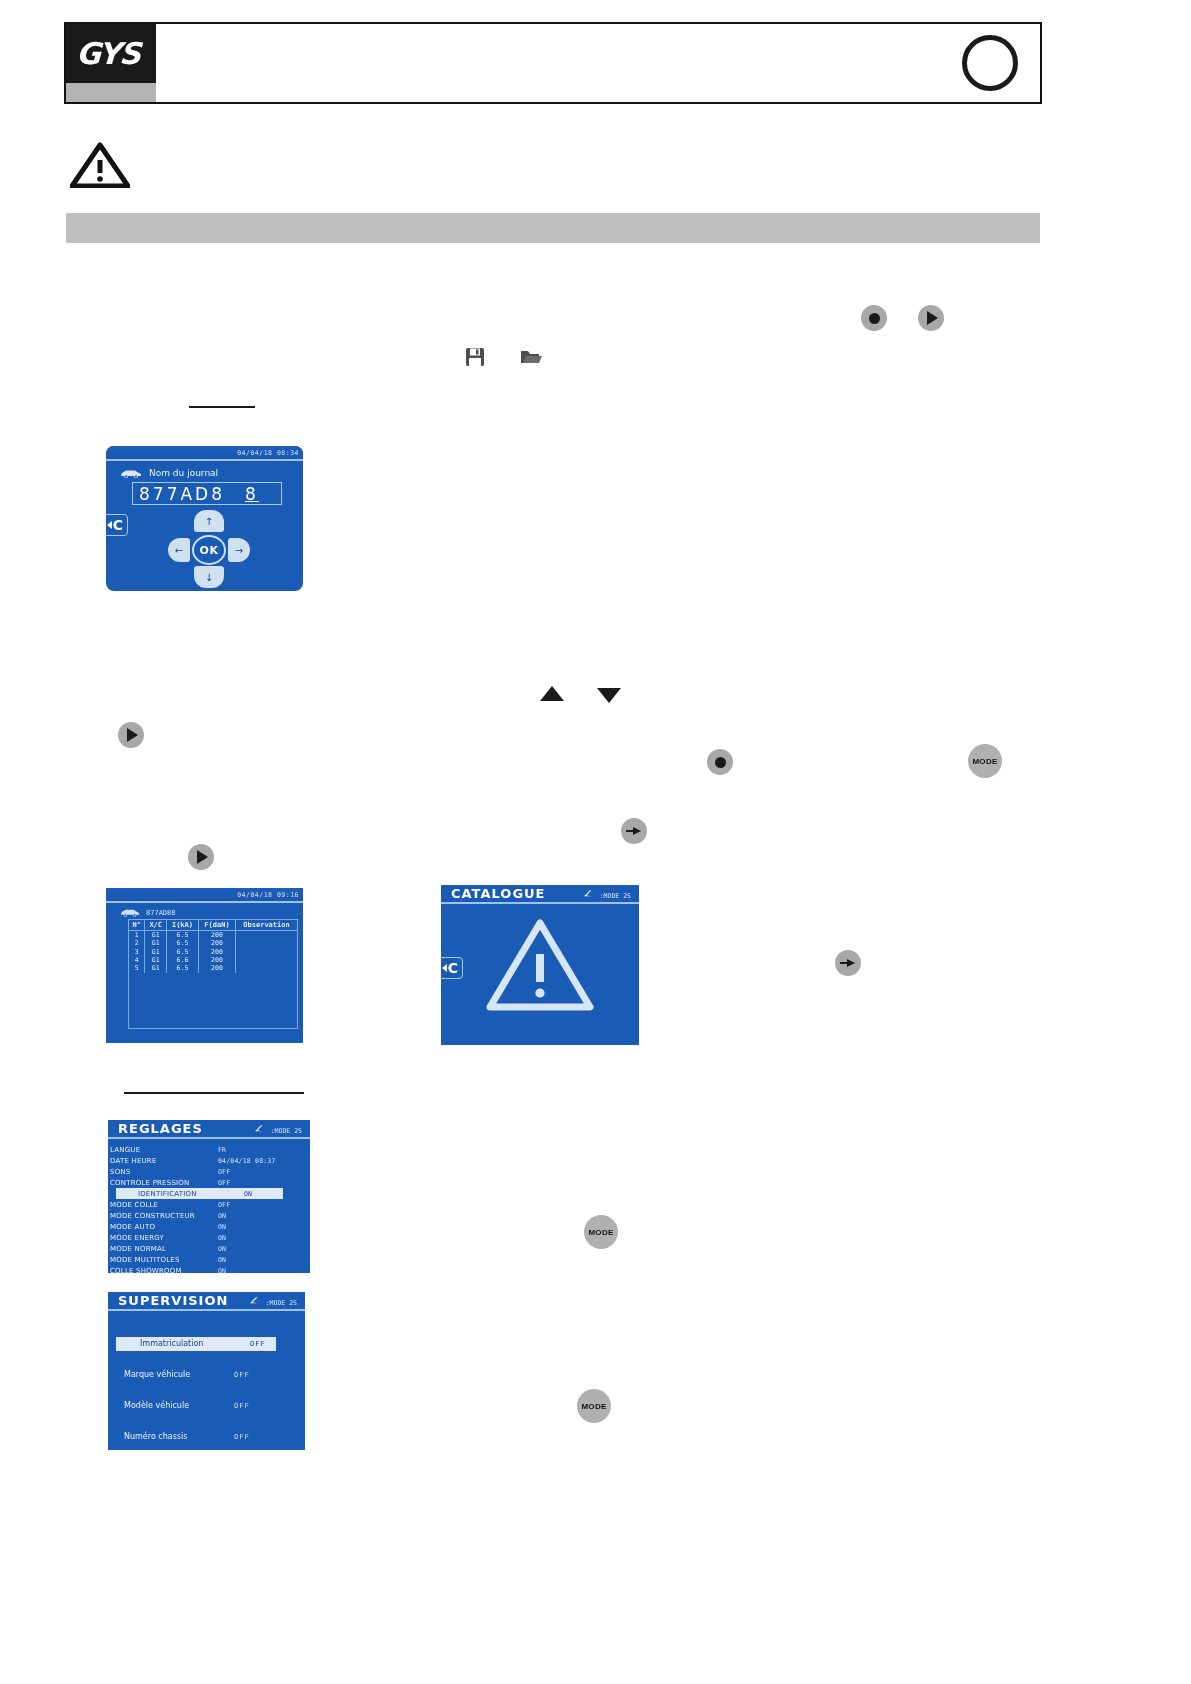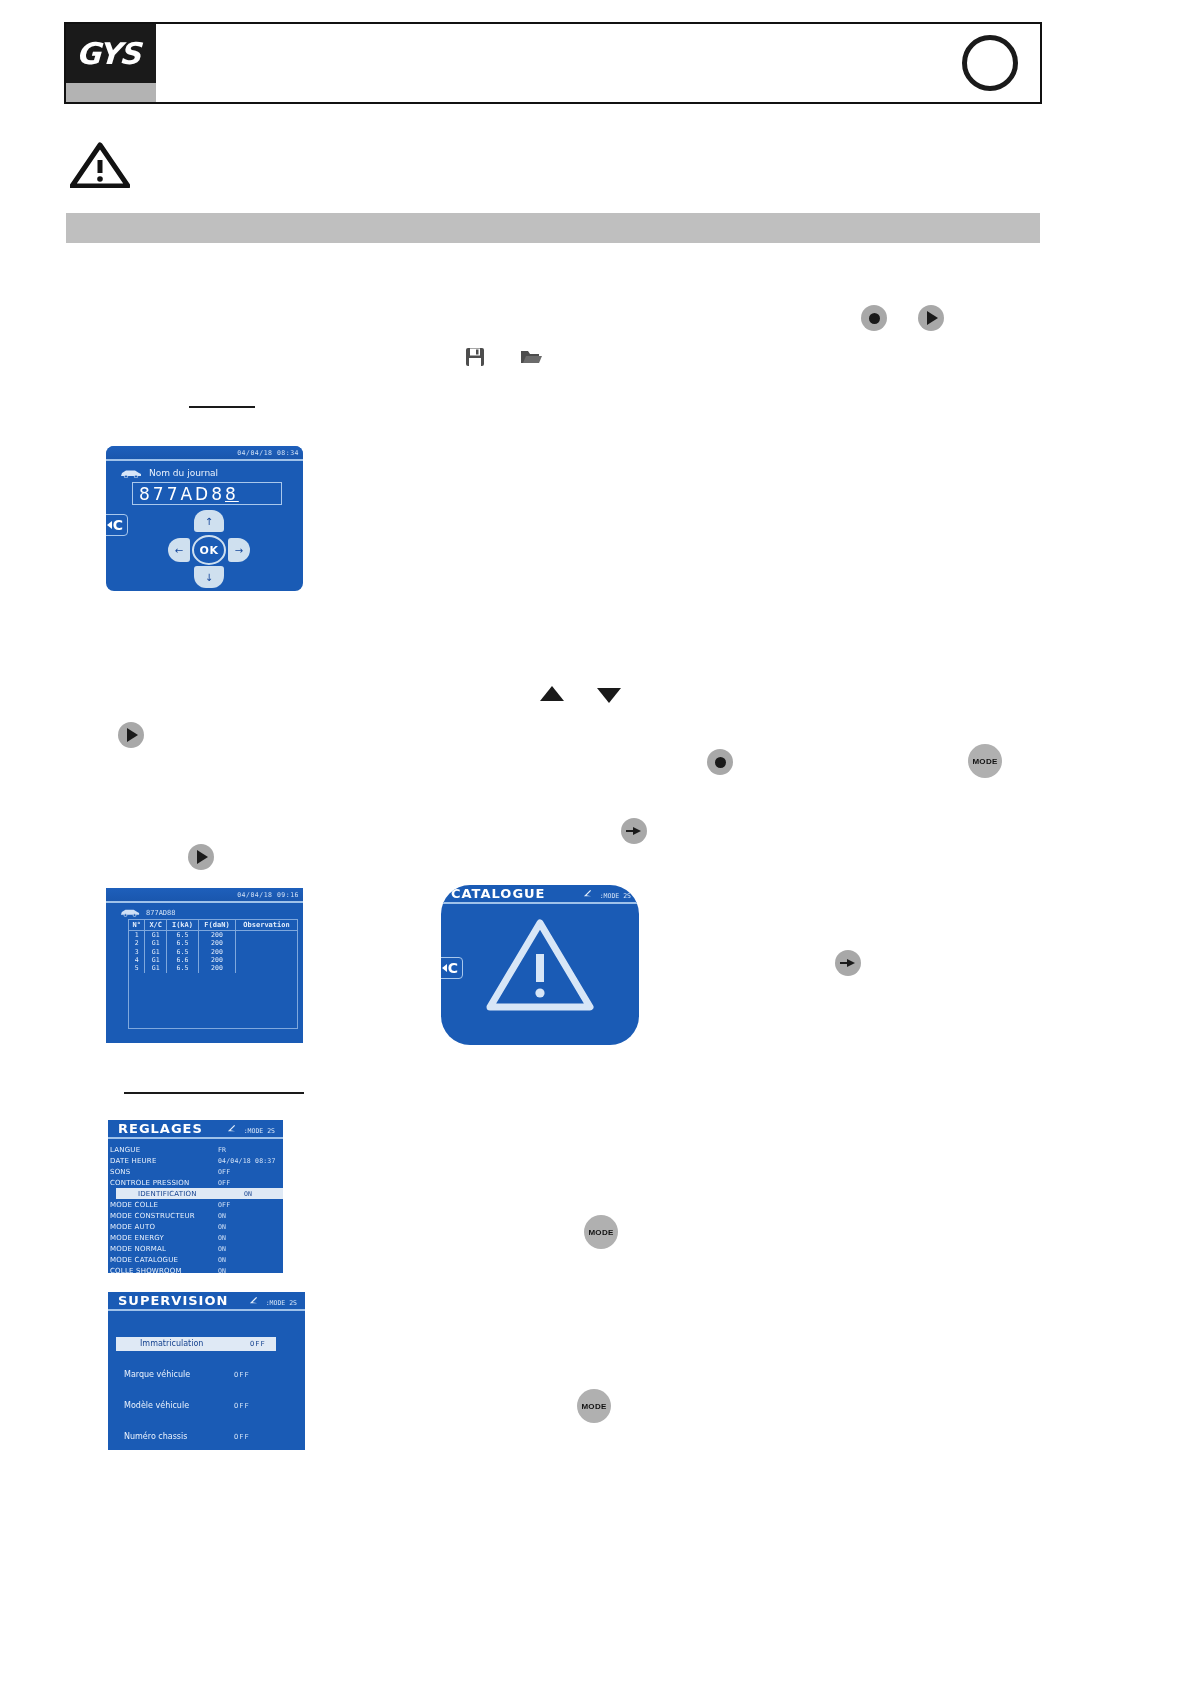--- a/index.html
+++ b/index.html
@@ -201,20 +201,21 @@
     position: absolute;
     left: 26px; top: 36px;
     width: 150px; height: 23px;
     border: 1px solid #a9c8ec;
     background: #1a5bb5;
     display: flex; align-items: center;
     padding-left: 6px;
     font-size: 17px;
     letter-spacing: 3px;
     color: #ffffff;
+    gap: 20px;
   }
   #lcd-journal .field u { text-decoration: underline; }
   .ckey {
     position: absolute;
     left: -4px; top: 68px;
     width: 26px; height: 22px;
     border: 1px solid #a9c8ec;
     border-radius: 4px;
     background: #1a5bb5;
     display: flex; align-items: center; justify-content: center;
@@ -286,34 +287,34 @@
   #lcd-table .grid-tail {
     position: absolute;
     left: 22px; top: 31px;
     width: 170px; height: 110px;
     border: 1px solid #7fa8dd;
     border-top: none;
     pointer-events: none;
   }
 
   
-  #lcd-catalogue { left: 441px; top: 885px; width: 198px; height: 160px; border-radius: 29px; }
+  #lcd-catalogue { left: 441px; top: 885px; width: 198px; height: 160px; }
   #lcd-catalogue .hbar {
     position: relative;
     height: 19px;
     border-bottom: 2px solid #9fc2ea;
   }
   #lcd-catalogue .big-warn {
     position: absolute;
     left: 50%; top: 34px;
     transform: translateX(-50%);
   }
 
   
-  #lcd-reglages { left: 108px; top: 1120px; width: 175px; height: 153px; }
+  #lcd-reglages { left: 108px; top: 1120px; width: 202px; height: 153px; }
   #lcd-reglages .hbar, #lcd-supervision .hbar {
     position: relative;
     height: 19px;
     border-bottom: 2px solid #9fc2ea;
   }
   .settings-list {
     position: absolute;
     left: 0; top: 24px;
     width: 100%;
   }
@@ -609,21 +610,21 @@
       </div>
       <div class="settings-row">
         <span class="lbl">MODE ENERGY</span>
         <span class="val">ON</span>
       </div>
       <div class="settings-row">
         <span class="lbl">MODE NORMAL</span>
         <span class="val">ON</span>
       </div>
       <div class="settings-row">
-        <span class="lbl">MODE CATALOGUE</span>
+        <span class="lbl">MODE MULTITOLES</span>
         <span class="val">ON</span>
       </div>
       <div class="settings-row">
         <span class="lbl">COLLE SHOWROOM</span>
         <span class="val">ON</span>
       </div>
     </div>
   </div>
 
   <div class="lcd" id="lcd-supervision">

